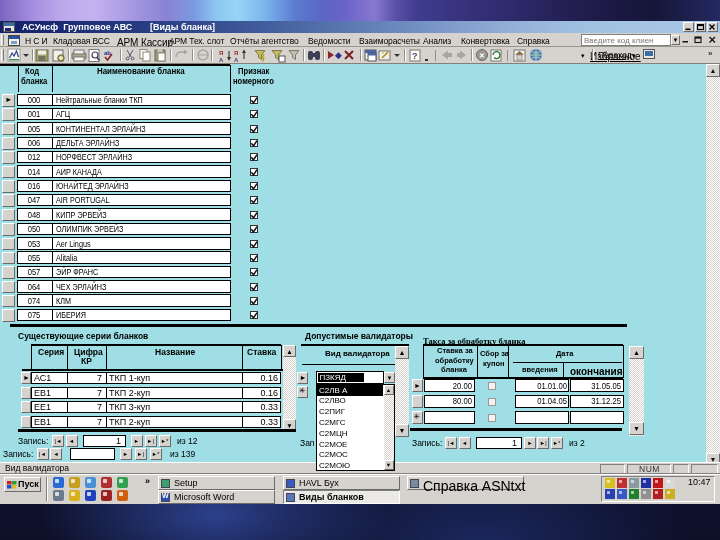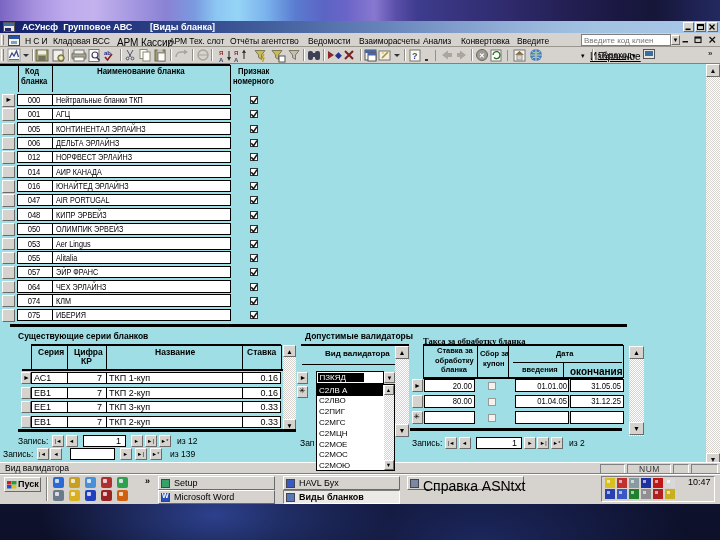--- a/index.html
+++ b/index.html
@@ -43,21 +43,21 @@
 <div style="left:11px;top:41px;width:6px;height:3px;background:#7aa0c8;"></div>
 <div class="t" style="left:25px;top:36.5px;font-size:8.5px;letter-spacing:-0.1px;">Н С И</div>
 <div class="t" style="left:53px;top:36.5px;font-size:8.5px;letter-spacing:-0.1px;">Кладовая ВСС</div>
 <div class="t" style="left:117px;top:36.5px;font-size:10px;letter-spacing:-0.1px;">АРМ Кассир</div>
 <div class="t" style="left:169px;top:36.5px;font-size:8.5px;letter-spacing:-0.1px;">АРМ Тех. слот</div>
 <div class="t" style="left:230px;top:36.5px;font-size:8.5px;letter-spacing:-0.1px;">Отчёты агентство</div>
 <div class="t" style="left:308px;top:36.5px;font-size:8.5px;letter-spacing:-0.1px;">Ведомости</div>
 <div class="t" style="left:359px;top:36.5px;font-size:8.5px;letter-spacing:-0.1px;">Взаиморасчеты</div>
 <div class="t" style="left:423px;top:36.5px;font-size:8.5px;letter-spacing:-0.1px;">Анализ</div>
 <div class="t" style="left:461px;top:36.5px;font-size:8.5px;letter-spacing:-0.1px;">Конвертовка</div>
-<div class="t" style="left:517px;top:36.5px;font-size:8.5px;letter-spacing:-0.1px;">Введите</div>
+<div class="t" style="left:517px;top:36.5px;font-size:8.5px;letter-spacing:-0.1px;">Справка</div>
 <div style="left:581px;top:34px;width:90px;height:12px;background:#fff;border:1px solid #808080;"></div>
 <div class="t" style="left:584px;top:36.5px;font-size:8px;color:#777;">Введите код клиен</div>
 <div class="rb" style="left:671px;top:35px;width:9px;height:10px;font-size:6px;text-align:center;line-height:9px;color:#000;">▼</div>
 <svg style="left:681px;top:35px;" width="38" height="10" viewBox="0 0 38 10">
       <rect x="1.5" y="6" width="5.5" height="1.5" fill="#111"></rect>
       <rect x="14" y="2" width="6" height="5.5" fill="none" stroke="#111" stroke-width="1.1"></rect>
       <rect x="14" y="2" width="6" height="1.6" fill="#111"></rect>
       <path d="M28.5 2l5.5 5.5M34 2l-5.5 5.5" stroke="#111" stroke-width="1.3"></path>
     </svg>
 <div style="left:0px;top:47px;width:720px;height:17px;background:#d6d3ce;border-bottom:1px solid #828078;"></div>

